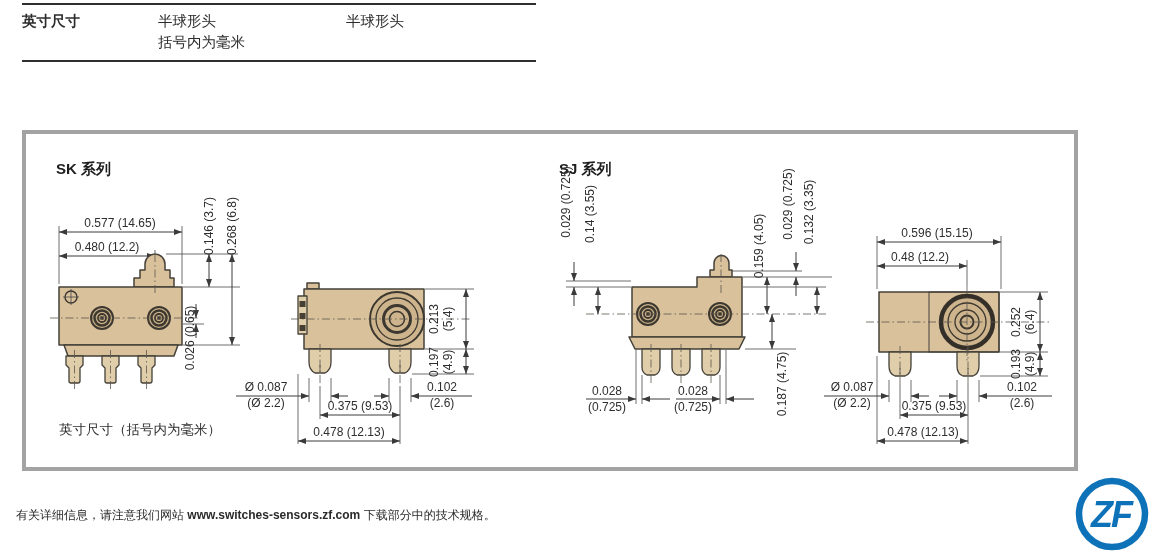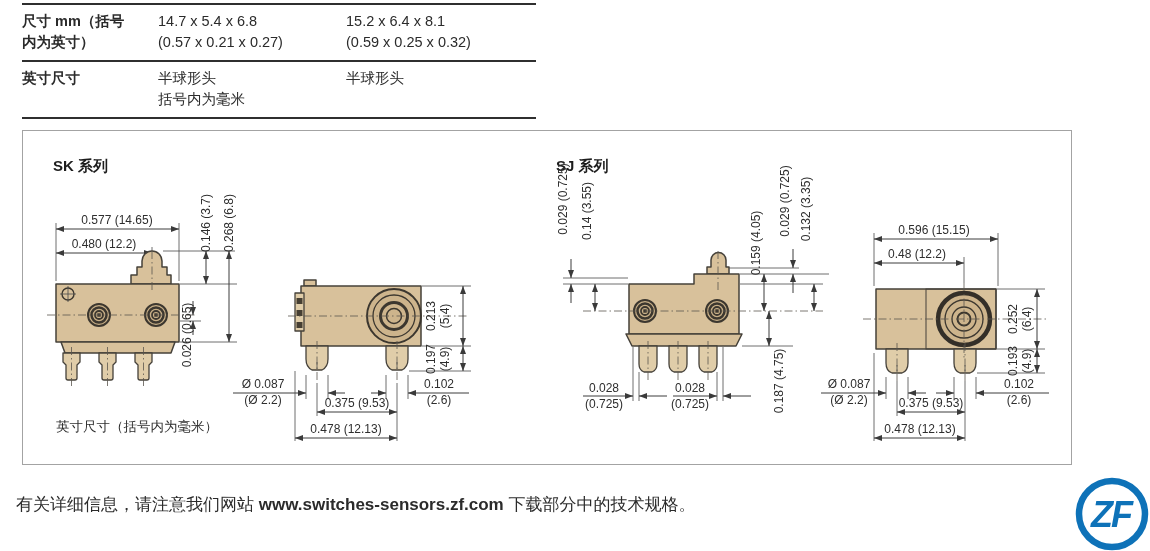--- a/index.html
+++ b/index.html
@@ -5,57 +5,43 @@
   html,body{margin:0;padding:0;background:#ffffff;}
   .page{position:relative;width:1150px;height:551px;background:#fff;overflow:hidden;
         font-family:"Liberation Sans","DejaVu Sans",sans-serif;color:#2b2b2b;}
   
   .spec-table{position:absolute;left:22px;top:3px;width:514px;border-top:2px solid #2f2f2f;font-size:14.5px;}
   .spec-row{display:flex;border-bottom:2px solid #2f2f2f;padding:6px 0 7px 0;line-height:21px;}
   .spec-label{width:136px;font-weight:bold;}
   .spec-col2{width:188px;}
   .spec-col3{flex:1;}
   
-  .panel{position:absolute;left:22px;top:130px;width:1048px;height:333px;border:1px solid #a3a3a3;background:#fff;}
+  .panel{position:absolute;left:22px;top:130px;width:1048px;height:333px;border:4px solid #a3a3a3;background:#fff;}
   .panel svg{display:block;}
   svg text{font-family:"Liberation Sans","DejaVu Sans",sans-serif;}
   .dimtxt{font-size:12px;fill:#2e2e2e;}
   .titletxt{font-size:15px;font-weight:bold;fill:#1d1d1d;}
   .notetxt{font-size:13.5px;fill:#2e2e2e;}
   .dim{stroke:#3d3d3d;stroke-width:1;fill:none;}
   .ext{stroke:#4a4a4a;stroke-width:0.8;fill:none;}
   .cl{stroke:#5a564e;stroke-width:0.8;fill:none;stroke-dasharray:8 3 1.5 3;}
   .body{fill:#d8c19b;stroke:#45413a;stroke-width:1.5;stroke-linejoin:round;}
   .body2{fill:#e0cda9;stroke:#45413a;stroke-width:1.3;stroke-linejoin:round;}
   .ring{fill:none;stroke:#3c372f;}
   
-  .footer{position:absolute;left:16px;top:493px;font-size:17px;color:#2b2b2b;}
+  .footer{position:absolute;left:16px;top:507px;font-size:12px;color:#2b2b2b;}
   .footer b{font-weight:bold;}
   .logo{position:absolute;left:1075px;top:477px;}
 </style>
 </head>
 <body>
 
 <div class="page">
 
   <div class="spec-table">
-    <div class="spec-row">
-      <div class="spec-label">
-        <div>尺寸 mm（括号</div>
-        <div>内为英寸）</div>
-      </div>
-      <div class="spec-col2">
-        <div>14.7 x 5.4 x 6.8</div>
-        <div>(0.57 x 0.21 x 0.27)</div>
-      </div>
-      <div class="spec-col3">
-        <div>15.2 x 6.4 x 8.1</div>
-        <div>(0.59 x 0.25 x 0.32)</div>
-      </div>
-    </div>
     <div class="spec-row">
       <div class="spec-label">英寸尺寸</div>
       <div class="spec-col2">
         <div>半球形头</div>
         <div>括号内为毫米</div>
       </div>
       <div class="spec-col3">
         <div>半球形头</div>
       </div>
     </div>

